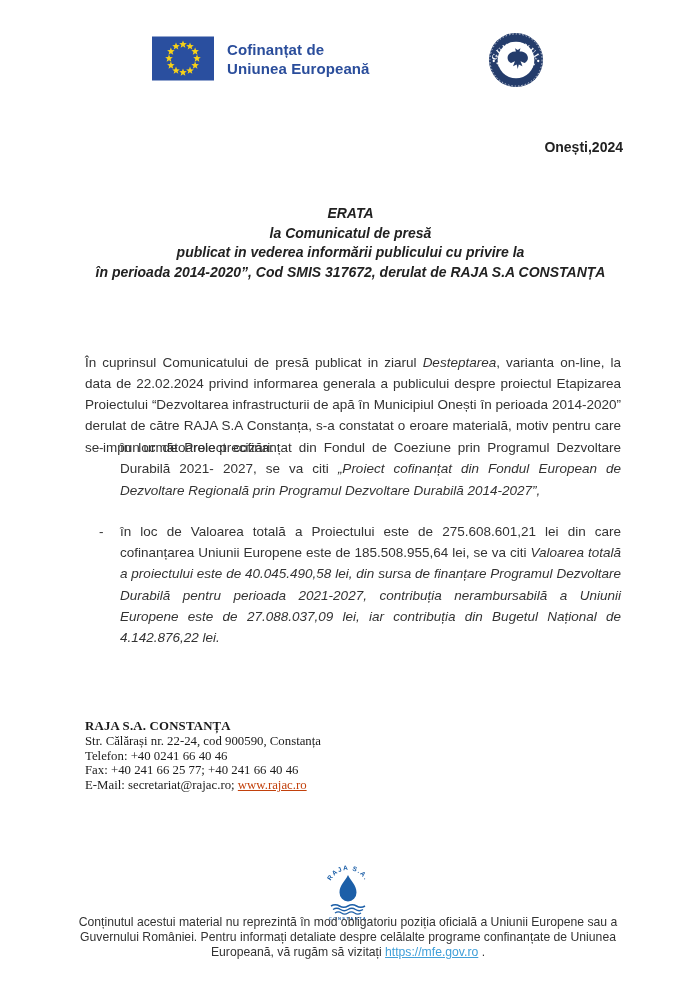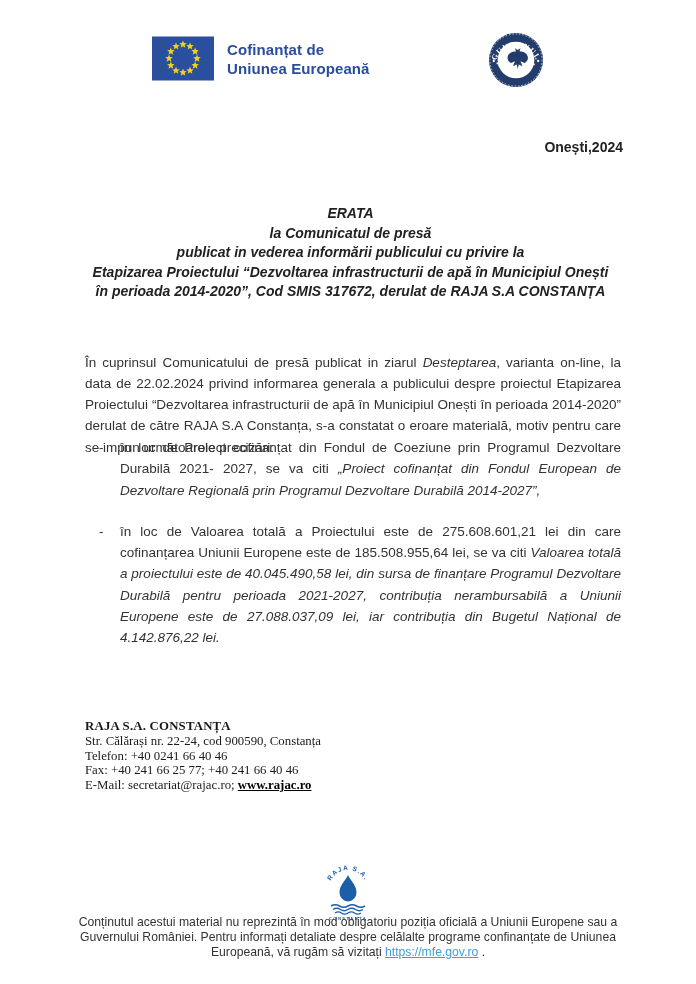--- a/index.html
+++ b/index.html
@@ -39,21 +39,21 @@
   .errata-item .marker{position:absolute;left:-21px;top:0;}
   .it{font-style:italic;}
 
   
   .contact{
     position:absolute;top:711px;left:85px;
     font-family:"Liberation Serif", serif;font-size:12.8px;line-height:14.8px;color:#1a1a1a;
   }
   .contact .heading{font-style:italic;}
   .contact .company{font-weight:bold;letter-spacing:.2px;}
-  a.link{color:#000000;text-decoration:underline;cursor:pointer;font-weight:bold;}
+  a.link{color:#c2410c;text-decoration:underline;cursor:pointer;}
   a.link-light{color:#41a0d9;text-decoration:underline;cursor:pointer;}
 
   
   .raja-logo{position:absolute;left:316px;top:853px;width:64px;height:60px;}
 
   
   .footer{
     position:absolute;top:907px;left:68px;width:560px;
     text-align:center;font-size:12.2px;line-height:15.2px;color:#333;
   }
@@ -106,21 +106,20 @@
     <circle cx="23" cy="1" r="1.2" fill="#ffffff"></circle>
     <path d="M0,-13 l1.8,2.6 2.8,-1.8 -0.9,3.4 c4.6,-0.4 8.3,2.4 8.6,6.2 0.2,2.6 -1.4,4.8 -3.6,5.6 l-4,-1.8 2,5.2 -3.8,-1.8 -1.1,4.8 -1.1,-4.8 -3.8,1.8 2,-5.2 -4,1.8 c-2.2,-0.8 -3.8,-3 -3.6,-5.6 0.3,-3.8 4,-6.6 8.6,-6.2 l-0.9,-3.4 2.8,1.8 z" fill="#243c6b"></path>
   </svg>
 
   <div class="dateline">Onești,2024</div>
 
   <div class="title-block">
     <div>ERATA</div>
     <div>la Comunicatul de presă</div>
     <div>publicat in vederea informării publicului cu privire la</div>
-    <div>Etapizarea Proiectului “Dezvoltarea infrastructurii de apă în Municipiul Onești</div>
     <div>în perioada 2014-2020”, Cod SMIS 317672, derulat de RAJA S.A CONSTANȚA</div>
   </div>
 
   <p class="intro"><span>În cuprinsul Comunicatului de presă publicat in ziarul </span><span class="it">Desteptarea</span><span>, varianta on-line, la data de 22.02.2024 privind informarea generala a publicului despre proiectul Etapizarea Proiectului “Dezvoltarea infrastructurii de apă în Municipiul Onești în perioada 2014-2020” derulat de către RAJA S.A Constanța, s-a constatat o eroare materială, motiv pentru care se impun următoarele precizări:</span></p>
 
   <div class="errata-list">
     <div class="errata-item">
       <span class="marker">-</span><span>în loc de Proiect cofinanțat din Fondul de Coeziune prin Programul Dezvoltare Durabilă 2021- 2027, se va citi </span><span class="it">„Proiect cofinanțat din Fondul European de Dezvoltare Regională prin Programul Dezvoltare Durabilă 2014-2027”,</span>
     </div>
     <div class="errata-item">

